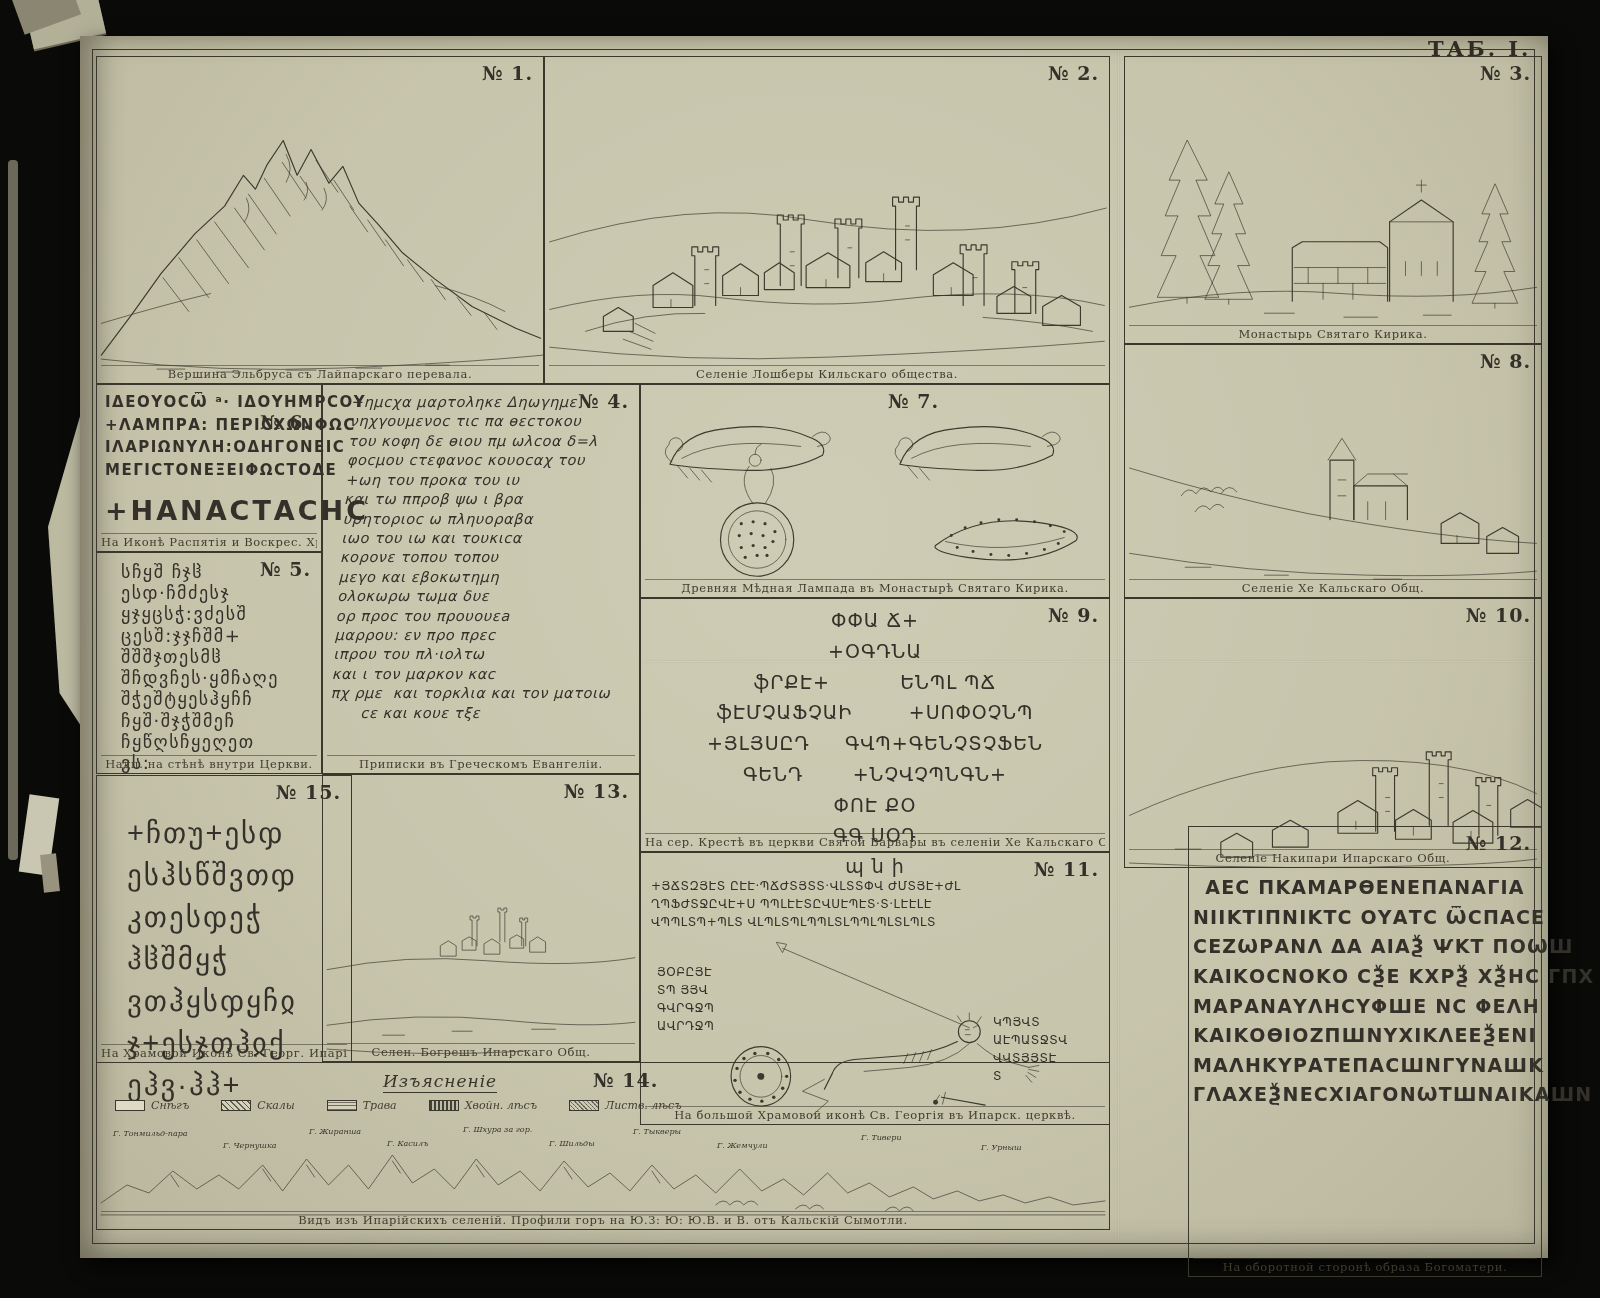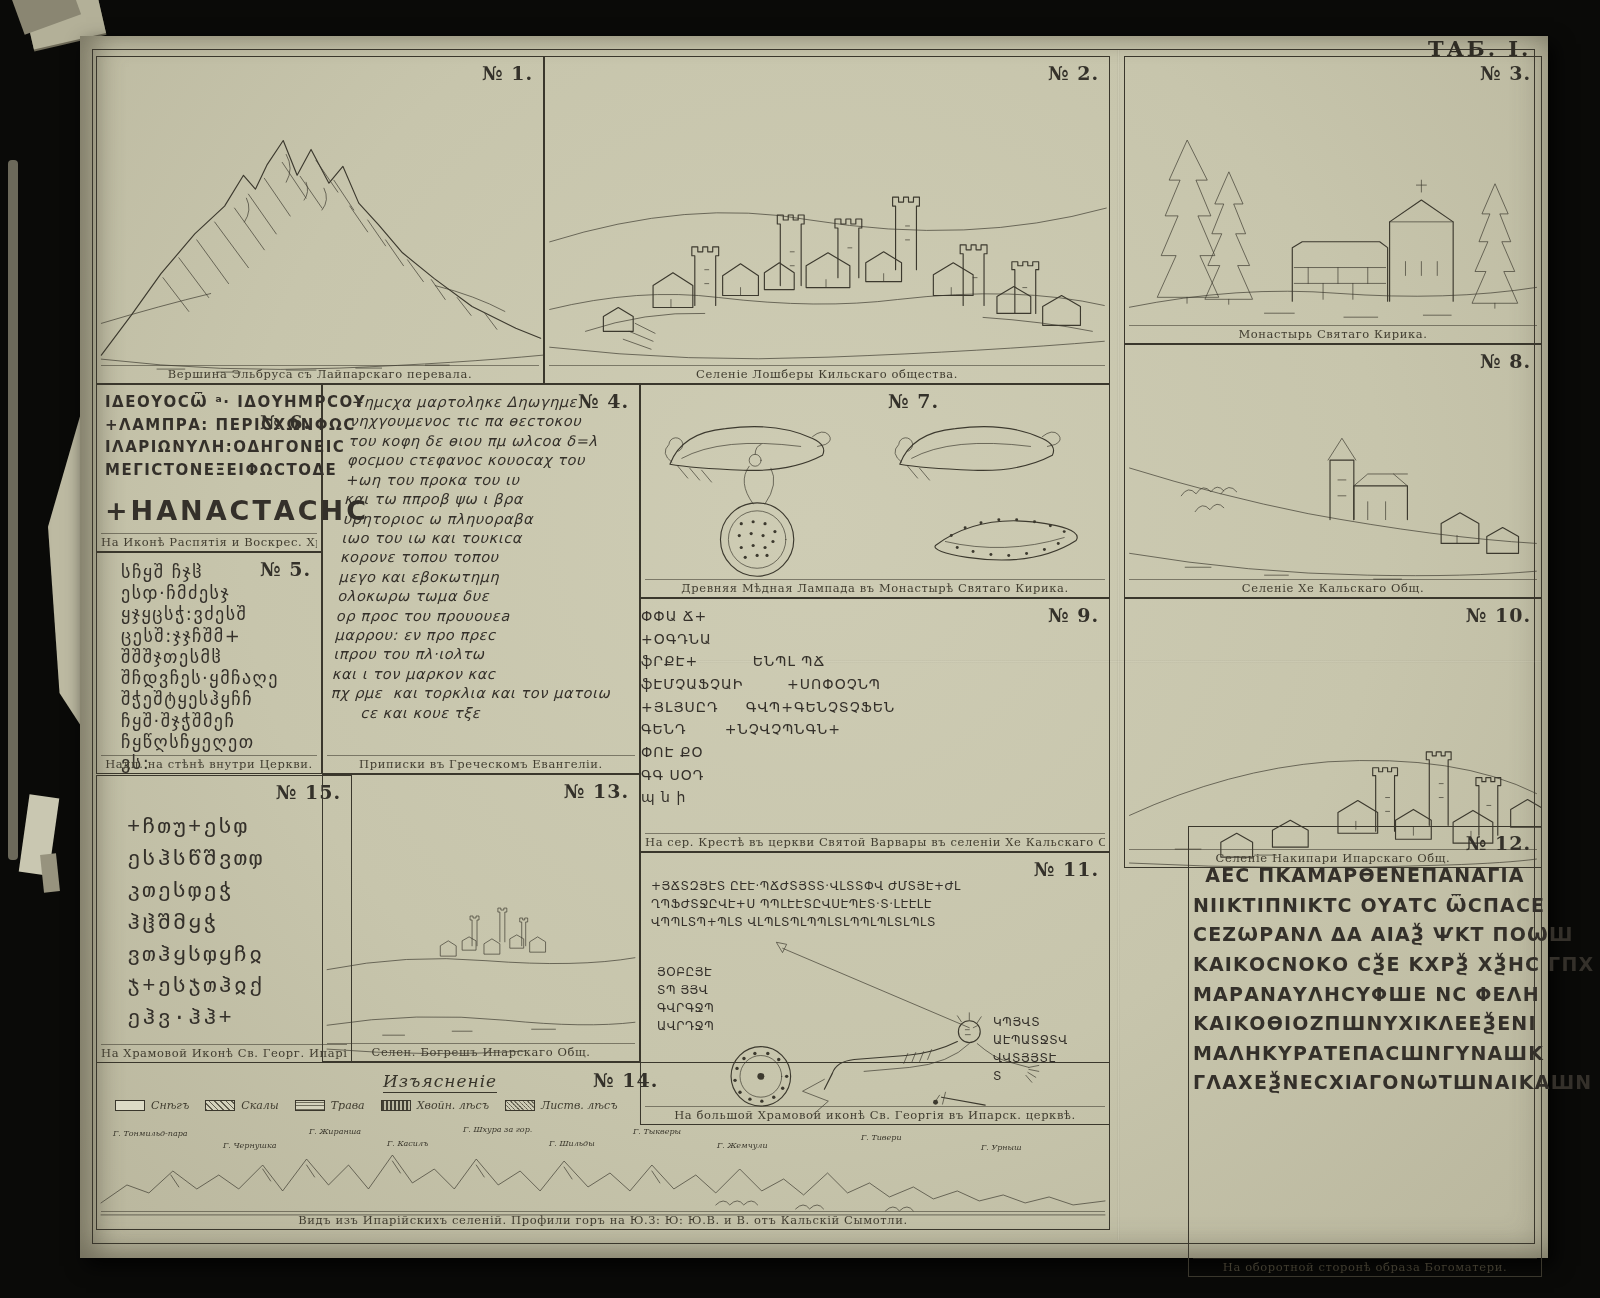--- a/index.html
+++ b/index.html
@@ -22,27 +22,27 @@
   svg.sketch{position:absolute;left:0;top:0;width:100%;height:100%;z-index:1;}
   svg.sketch path, svg.sketch circle, svg.sketch line{stroke:#3c392e;fill:none;stroke-width:1.15;stroke-linecap:round;stroke-linejoin:round;}
   svg.sketch .thin{stroke-width:.8;opacity:.85;}
   svg.sketch .dot{fill:#3c392e;stroke:none;}
   .lines{position:absolute;z-index:3;color:#34302a;}
   .lines div{white-space:pre;}
   .greek-uncial{font-family:"DejaVu Sans",sans-serif;font-weight:700;font-size:18px;letter-spacing:1.5px;line-height:1.5;}
   .greek-uncial div:last-child{font-size:27px;letter-spacing:3px;margin-top:10px;}
   .greek-cursive{font-family:"DejaVu Sans",sans-serif;font-style:italic;font-size:14.5px;line-height:1.34;letter-spacing:.6px;transform:skewX(-4deg);}
   .georgian{font-family:"DejaVu Sans",sans-serif;font-size:18px;line-height:1.18;letter-spacing:1.5px;}
-  .georgian-big{font-family:Liberation Mono, monospace;font-size:22px;line-height:1.45;letter-spacing:2px;}
-  .armenian{font-family:"DejaVu Sans",sans-serif;font-size:14px;line-height:1.62;letter-spacing:1px;text-align:left;}
-  .uncial-big{font-family:"DejaVu Sans",sans-serif;font-weight:700;font-size:22px;line-height:1.56;letter-spacing:1.2px;text-align:center;}
+  .georgian-big{font-family:Liberation Sans, sans-serif;font-size:29px;line-height:1.45;letter-spacing:2px;}
+  .armenian{font-family:"DejaVu Sans",sans-serif;font-size:19px;line-height:1.62;letter-spacing:1px;text-align:center;}
+  .uncial-big{font-family:"DejaVu Sans",sans-serif;font-weight:700;font-size:22px;line-height:1.56;letter-spacing:1.2px;text-align:center;margin-top:12px;}
   .mixed-small{font-family:"DejaVu Sans",sans-serif;font-size:12px;line-height:1.5;letter-spacing:.5px;}
   .legend-title{position:absolute;font-style:italic;font-size:17px;letter-spacing:1px;
                 border-bottom:1px solid #3a372c;padding-bottom:1px;z-index:4;}
-  .leg-row{position:absolute;display:flex;gap:16px;align-items:flex-start;z-index:4;}
+  .leg-row{position:absolute;display:flex;gap:32px;align-items:flex-start;z-index:4;}
   .leg-item{display:flex;align-items:center;gap:6px;font-style:italic;font-size:11px;color:#413d30;}
   .swatch{width:30px;height:11px;border:1px solid #3a372c;box-sizing:border-box;background:#d4d2bc;}
   .sw-snow{background:#dddbc6;}
   .sw-rock{background:repeating-linear-gradient(45deg, rgba(58,55,44,.7) 0 1px, rgba(212,210,188,1) 1px 4px);}
   .sw-grass{background:repeating-linear-gradient(0deg, rgba(58,55,44,.6) 0 1px, rgba(212,210,188,1) 1px 3.5px);}
   .sw-conif{background:repeating-linear-gradient(90deg, rgba(45,43,34,.85) 0 2px, rgba(190,188,166,1) 2px 4px);}
   .sw-decid{background:repeating-linear-gradient(45deg, rgba(58,55,44,.5) 0 1px, rgba(205,203,181,1) 1px 3px),
             repeating-linear-gradient(-45deg, rgba(58,55,44,.5) 0 1px, rgba(205,203,181,0) 1px 3px);}
   .peak-label{position:absolute;font-style:italic;font-size:8px;color:#3a372c;z-index:4;white-space:nowrap;}
   #plate-label{position:absolute;left:1428px;top:36px;font-weight:700;font-size:21px;letter-spacing:3px;color:#2f2c24;z-index:6;}

